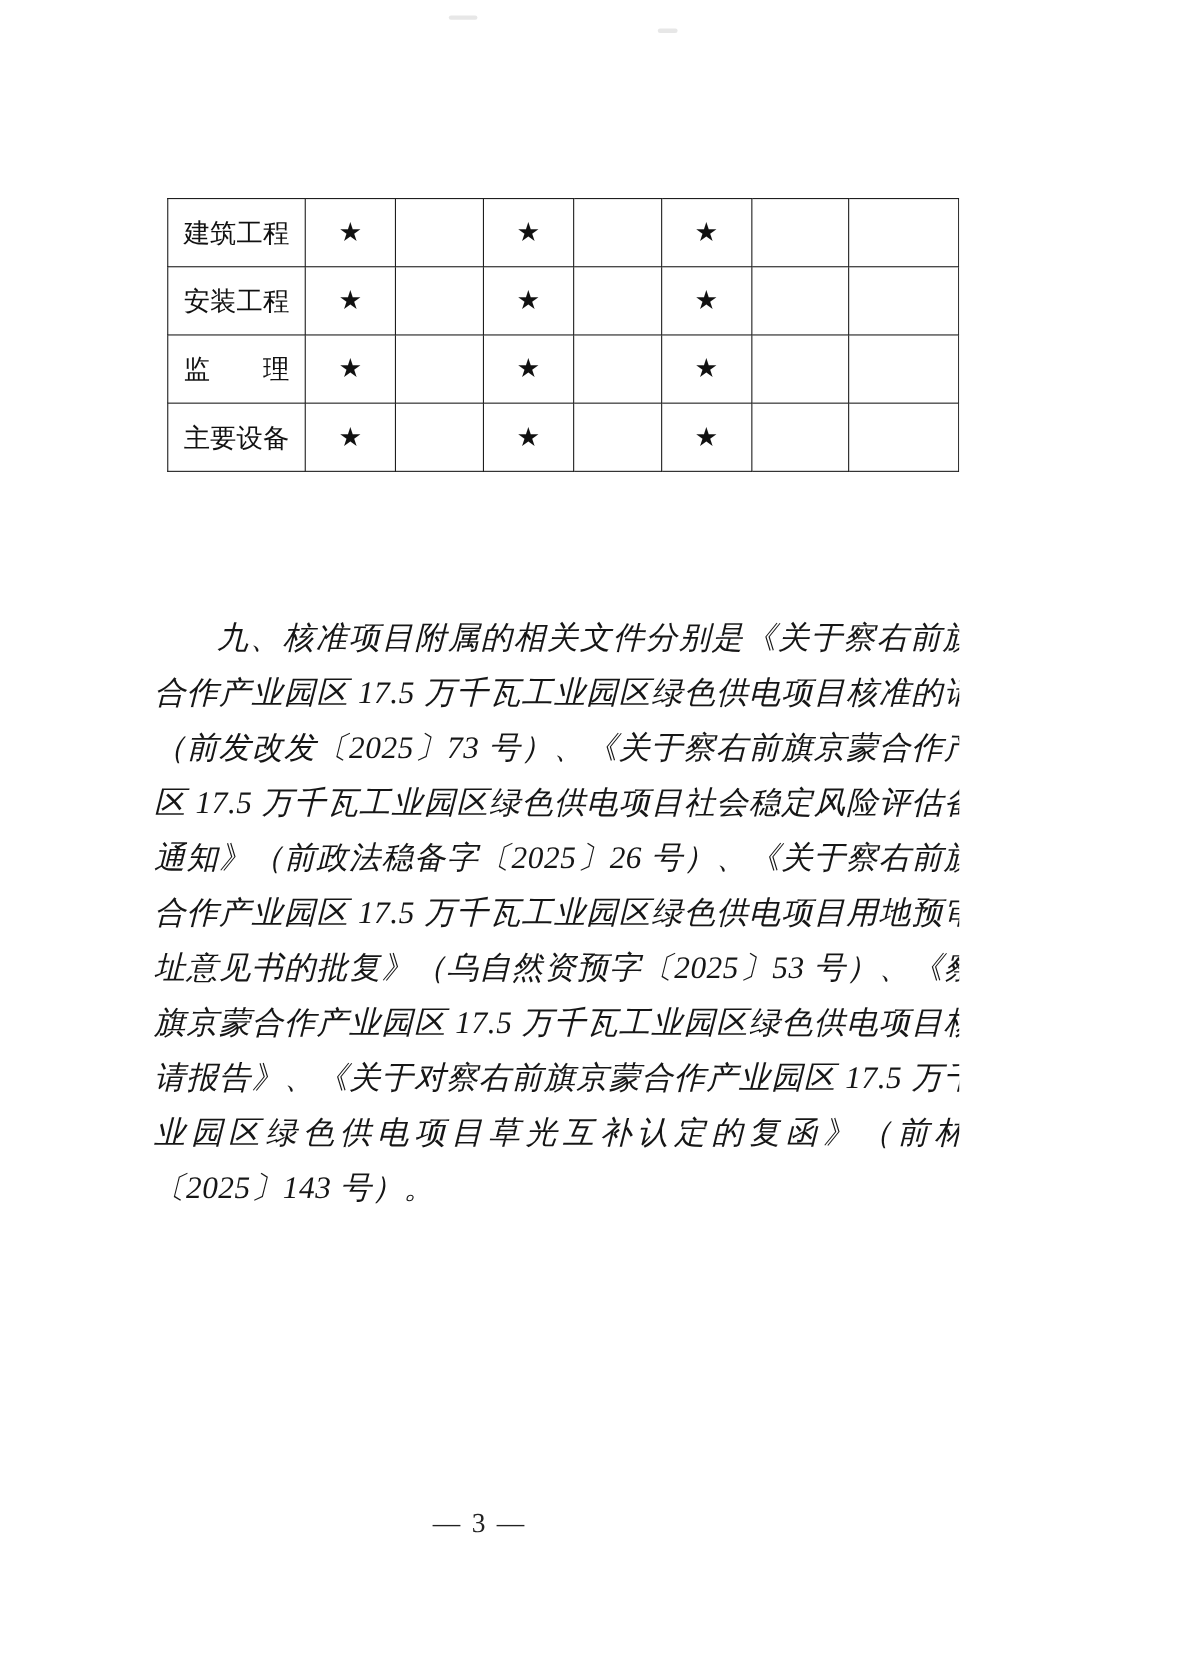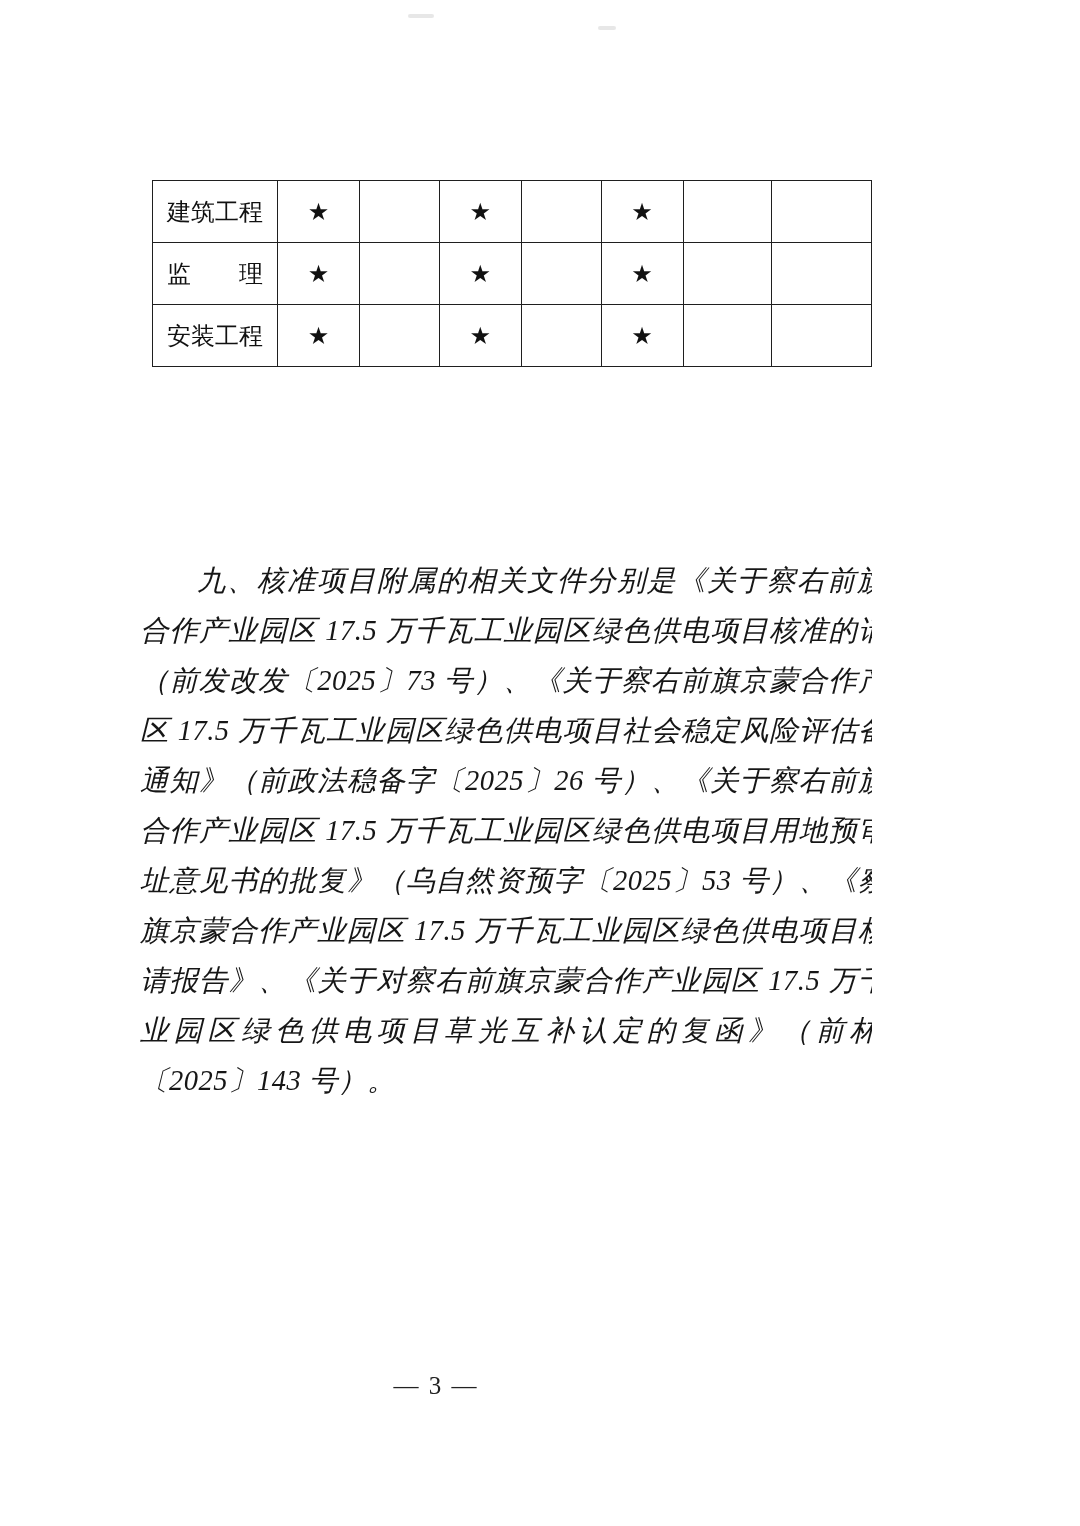--- a/index.html
+++ b/index.html
@@ -106,31 +106,41 @@
         <td class="label">建筑工程</td>
         <td class="cell">★</td>
         <td class="cell"></td>
         <td class="cell">★</td>
         <td class="cell"></td>
         <td class="cell">★</td>
         <td class="cell"></td>
         <td class="cell"></td>
       </tr>
       <tr>
+        <td class="label">安装工程</td>
+        <td class="cell">★</td>
+        <td class="cell"></td>
+        <td class="cell">★</td>
+        <td class="cell"></td>
+        <td class="cell">★</td>
+        <td class="cell"></td>
+        <td class="cell"></td>
+      </tr>
+      <tr>
         <td class="label">监理</td>
         <td class="cell">★</td>
         <td class="cell"></td>
         <td class="cell">★</td>
         <td class="cell"></td>
         <td class="cell">★</td>
         <td class="cell"></td>
         <td class="cell"></td>
       </tr>
       <tr>
-        <td class="label">安装工程</td>
+        <td class="label">主要设备</td>
         <td class="cell">★</td>
         <td class="cell"></td>
         <td class="cell">★</td>
         <td class="cell"></td>
         <td class="cell">★</td>
         <td class="cell"></td>
         <td class="cell"></td>
       </tr>
     </tbody>
   </table>

